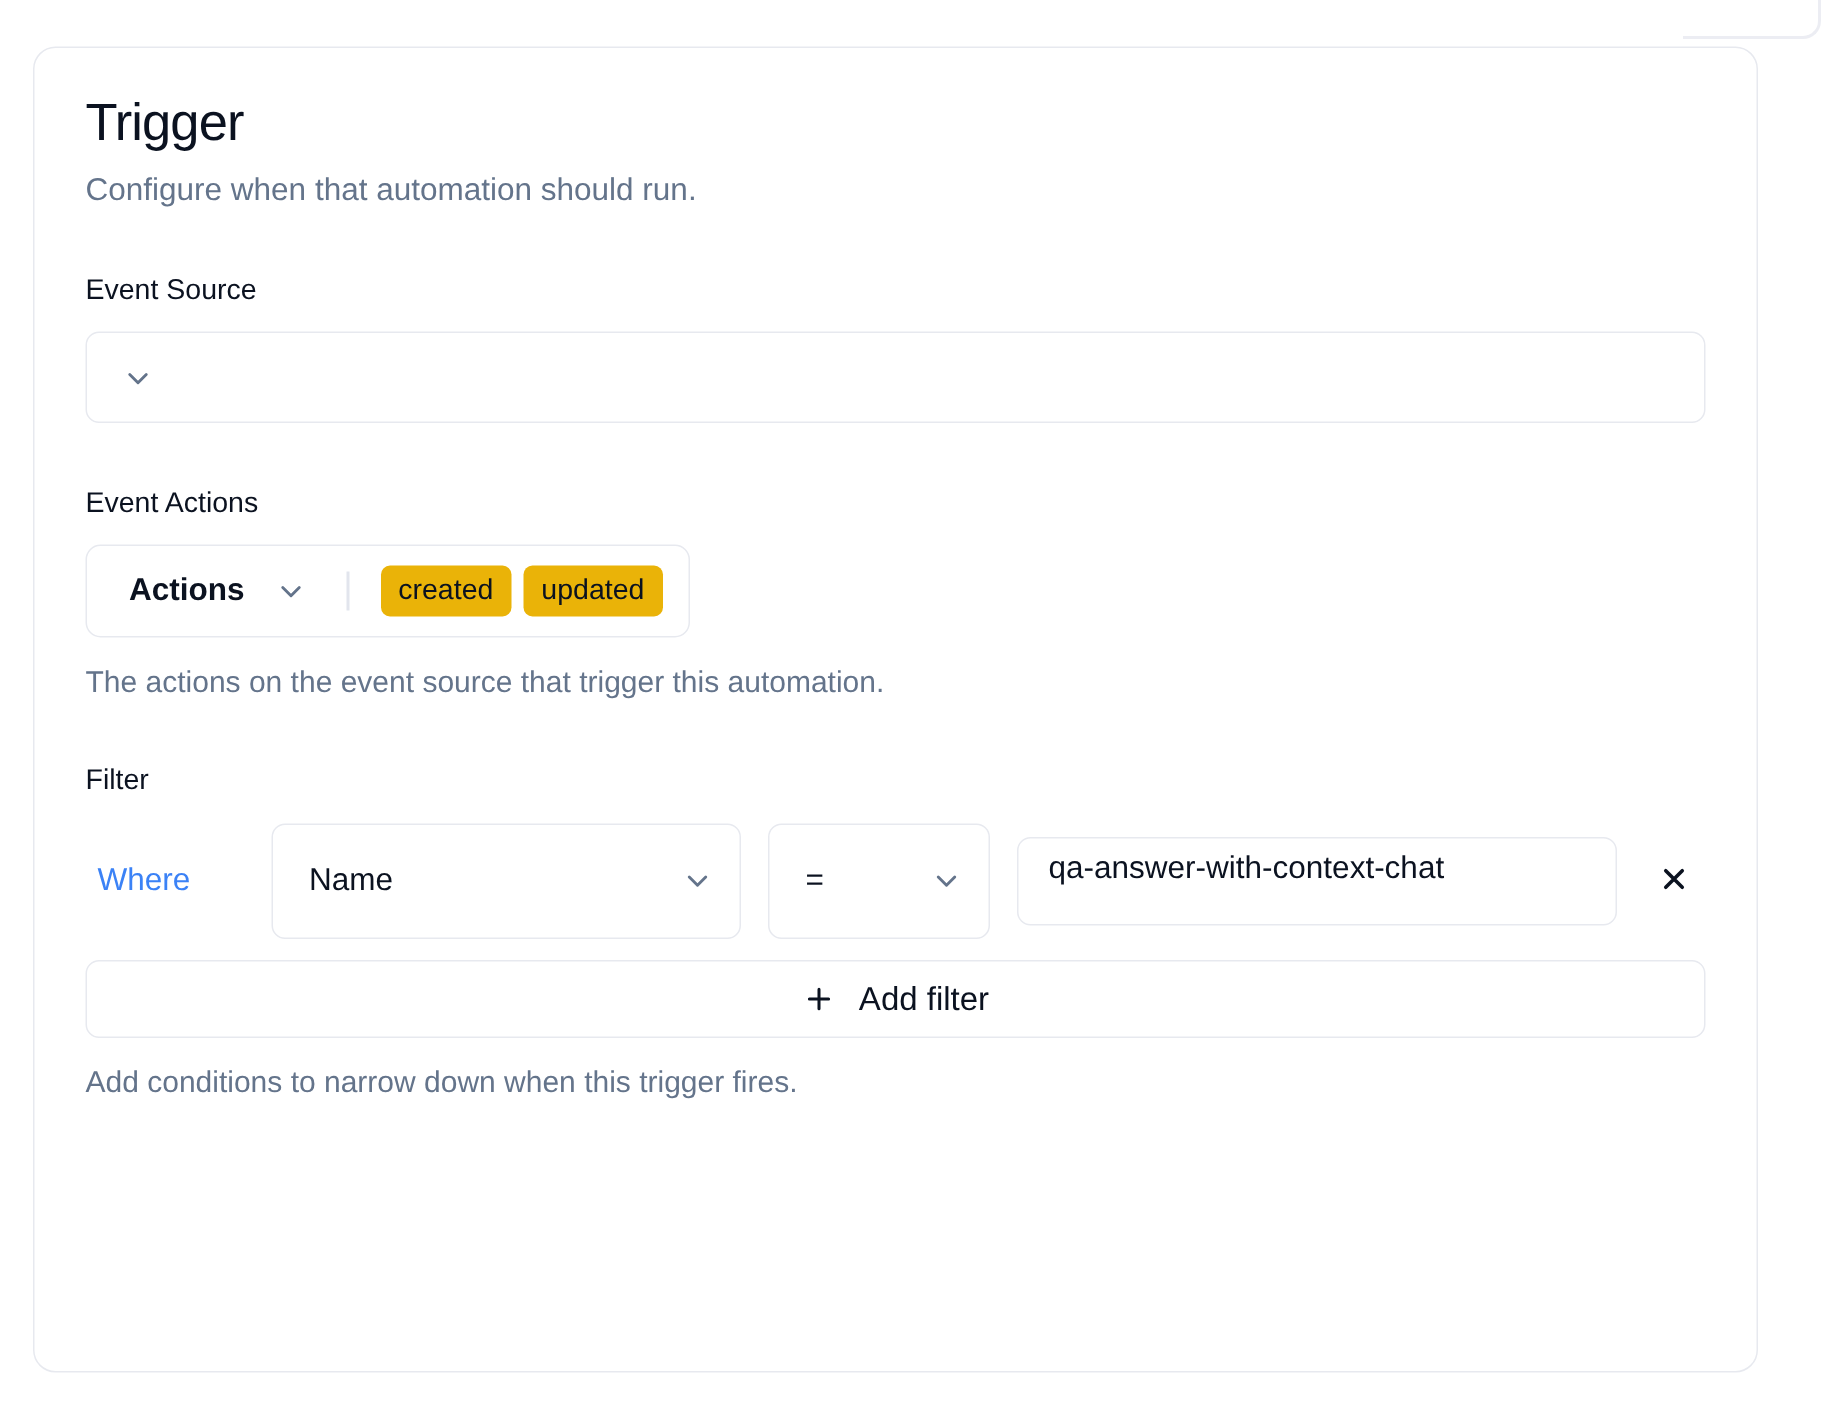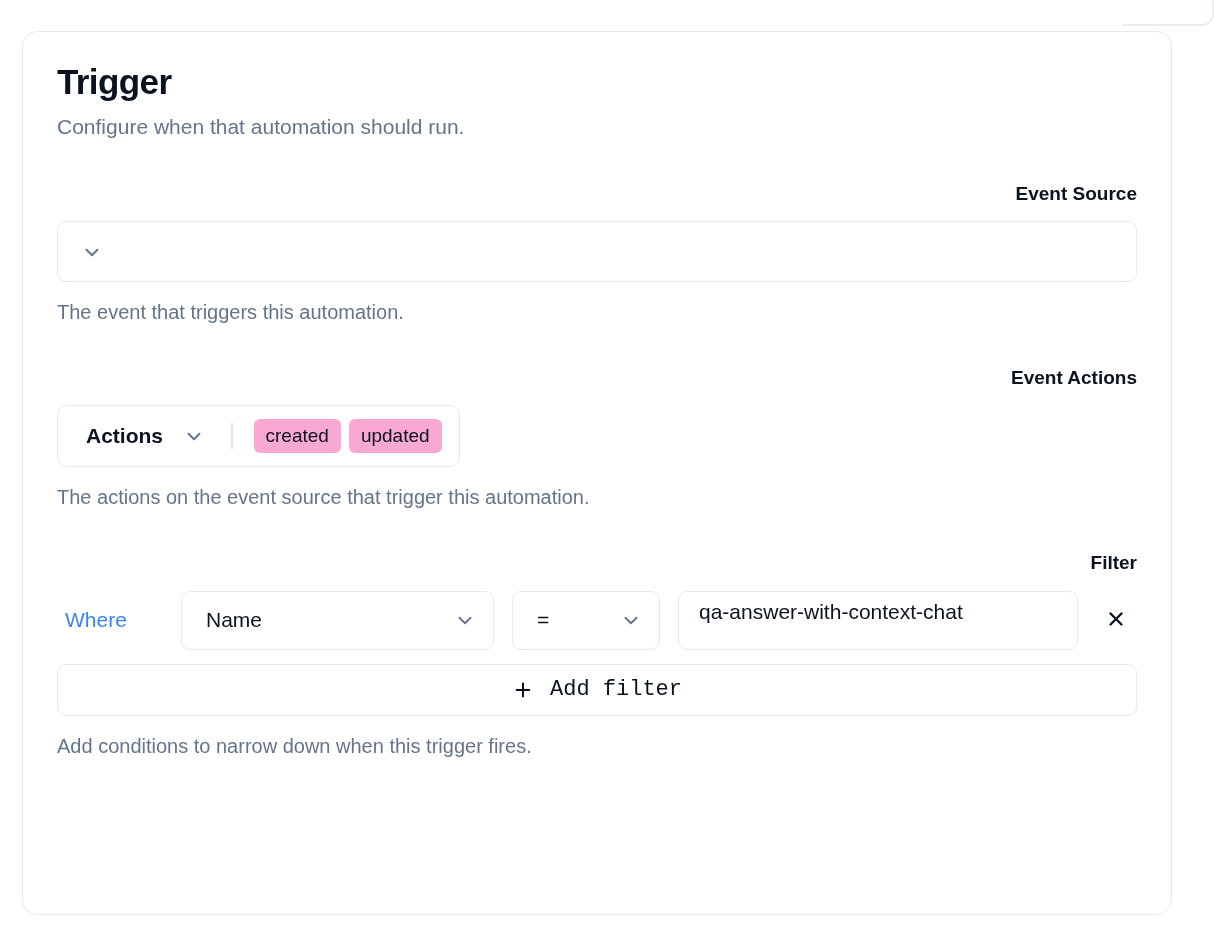--- a/index.html
+++ b/index.html
@@ -39,40 +39,39 @@
     width: 1150px;
     height: 884px;
     background: #ffffff;
     border: 1.5px solid #e7e9ef;
     border-radius: 15px;
     padding: 30px 34px 0 34px;
   }
 
   .page-title {
     font-size: 35px;
-    font-weight: bold;
+    font-weight: normal;
     letter-spacing: -0.6px;
     line-height: 1.12;
     color: #0b1220;
     margin: 0;
   }
   .page-subtitle {
     font-size: 21px;
     color: #64748b;
     margin: 13px 0 0 0;
     line-height: 1.25;
   }
 
   .field-label {
     font-size: 19px;
-    font-weight: bold;
+    font-weight: normal;
     color: #0b1220;
     margin: 43px 0 0 0;
     line-height: 1.2;
-    text-align: right;
   }
 
   .help-text {
     font-size: 20px;
     color: #64748b;
     margin: 18px 0 0 0;
     line-height: 1.2;
   }
 
   
@@ -137,21 +136,21 @@
   }
   .divider-v {
     width: 1.5px;
     height: 26px;
     background: #e2e5ed;
     margin: 0 17px 0 22px;
     flex: 0 0 auto;
   }
   .pill-row { display: flex; align-items: center; gap: 8px; }
   .pill {
-    background: #f9a8d4;
+    background: #eab308;
     border-radius: 6px;
     padding: 7px 12px;
     font-size: 19px;
     color: #0b1220;
     line-height: 1.1;
     white-space: nowrap;
     cursor: pointer;
   }
 
   
@@ -162,21 +161,21 @@
     gap: 0;
   }
   .where-label {
     font-size: 21px;
     color: #3b82f6;
     width: 124px;
     flex: 0 0 auto;
     padding-left: 8px;
   }
   .mini-select {
-    height: 59px;
+    height: 77px;
     border: 1.5px solid #e7e9ef;
     border-radius: 9px;
     background: #fff;
     display: flex;
     align-items: center;
     padding: 0 17px 0 24px;
     cursor: pointer;
   }
   .mini-select .value {
     font-size: 21px;
@@ -227,21 +226,21 @@
     width: 100%;
     height: 52px;
     border: 1.5px solid #e7e9ef;
     border-radius: 9px;
     background: #fff;
     display: flex;
     align-items: center;
     justify-content: center;
     gap: 16px;
     cursor: pointer;
-    font-family: Liberation Mono, monospace;
+    font-family: Liberation Sans, sans-serif;
   }
   .add-filter .plus-icon {
     display: flex;
     align-items: center;
   }
   .add-filter .plus-icon svg path {
     stroke: #0b1220;
     stroke-width: 2.2;
     stroke-linecap: round;
   }
@@ -264,21 +263,20 @@
   <div class="field-label">Event Source</div>
 
   <div class="select-box">
     <span>
       <svg class="chev" viewBox="0 0 24 24">
           <path d="M6 9.5 L12 15.5 L18 9.5"></path>
         </svg>
     </span>
   </div>
 
-  <p class="help-text">The event that triggers this automation.</p>
 
   <div class="field-label">Event Actions</div>
 
   <div style="display:flex;">
     <div class="action-combo">
       <span class="combo-label">Actions</span>
       <span class="combo-chev">
         <svg class="chev" viewBox="0 0 24 24">
             <path d="M6 9.5 L12 15.5 L18 9.5"></path>
           </svg>

